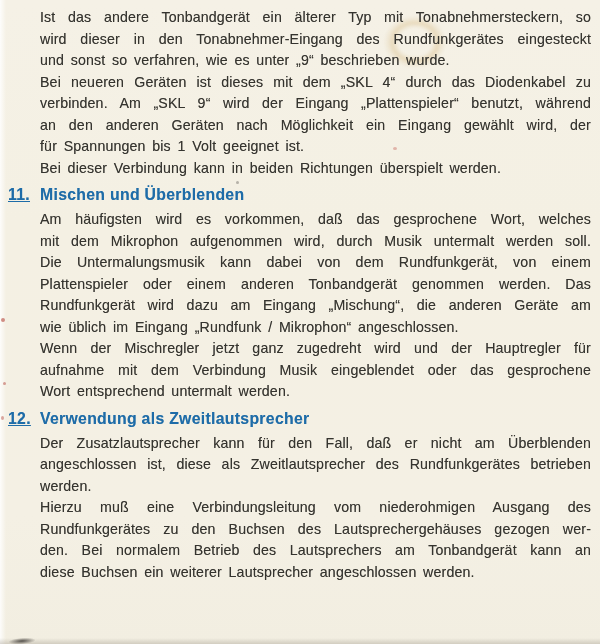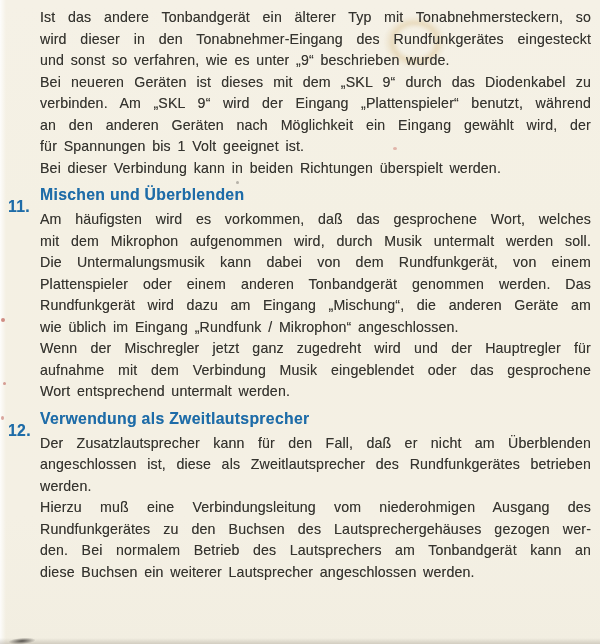--- a/index.html
+++ b/index.html
@@ -57,21 +57,21 @@
     text-shadow:0 0 0.4px rgba(40,38,34,0.45);
     white-space:normal;
   }
   .line.just{text-align:justify;}
   .line.just::after{content:"";display:inline-block;width:100%;height:0;}
   .heading{
     position:relative;margin:5px 0 3px;height:22px;line-height:22px;
     color:var(--heading);font-weight:bold;font-size:15.8px;letter-spacing:0.3px;
     text-shadow:0 0 0.4px rgba(30,108,168,0.5);
   }
-  .h-num{position:absolute;left:-32px;top:12px;}
+  .h-num{position:absolute;left:-32px;top:0;text-decoration:underline;}
   .h-title{display:inline-block;}
 </style>
 </head>
 <body>
 
 <main class="page">
   <div class="edge-left"></div>
   <div class="edge-bottom"></div>
   <div class="stain"></div>
   <div class="speck speck-red-1"></div>
@@ -80,21 +80,21 @@
   <div class="speck speck-pink"></div>
   <div class="speck speck-gray"></div>
   <div class="smudge"></div>
   <section class="content">
       <div class="para">
         <div class="line just">Ist das andere Tonbandgerät ein älterer Typ mit Tonabnehmersteckern, so</div>
         <div class="line just">wird dieser in den Tonabnehmer-Eingang des Rundfunkgerätes eingesteckt</div>
         <div class="line">und sonst so verfahren, wie es unter „9“ beschrieben wurde.</div>
       </div>
       <div class="para">
-        <div class="line just">Bei neueren Geräten ist dieses mit dem „SKL 9“ durch das Diodenkabel zu</div>
+        <div class="line just">Bei neueren Geräten ist dieses mit dem „SKL 4“ durch das Diodenkabel zu</div>
         <div class="line just">verbinden. Am „SKL 9“ wird der Eingang „Plattenspieler“ benutzt, während</div>
         <div class="line just">an den anderen Geräten nach Möglichkeit ein Eingang gewählt wird, der</div>
         <div class="line">für Spannungen bis 1 Volt geeignet ist.</div>
       </div>
       <div class="para">
         <div class="line">Bei dieser Verbindung kann in beiden Richtungen überspielt werden.</div>
       </div>
       <div class="heading"><span class="h-num">11.</span><span class="h-title">Mischen und Überblenden</span></div>
       <div class="para">
         <div class="line just">Am häufigsten wird es vorkommen, daß das gesprochene Wort, welches</div>

